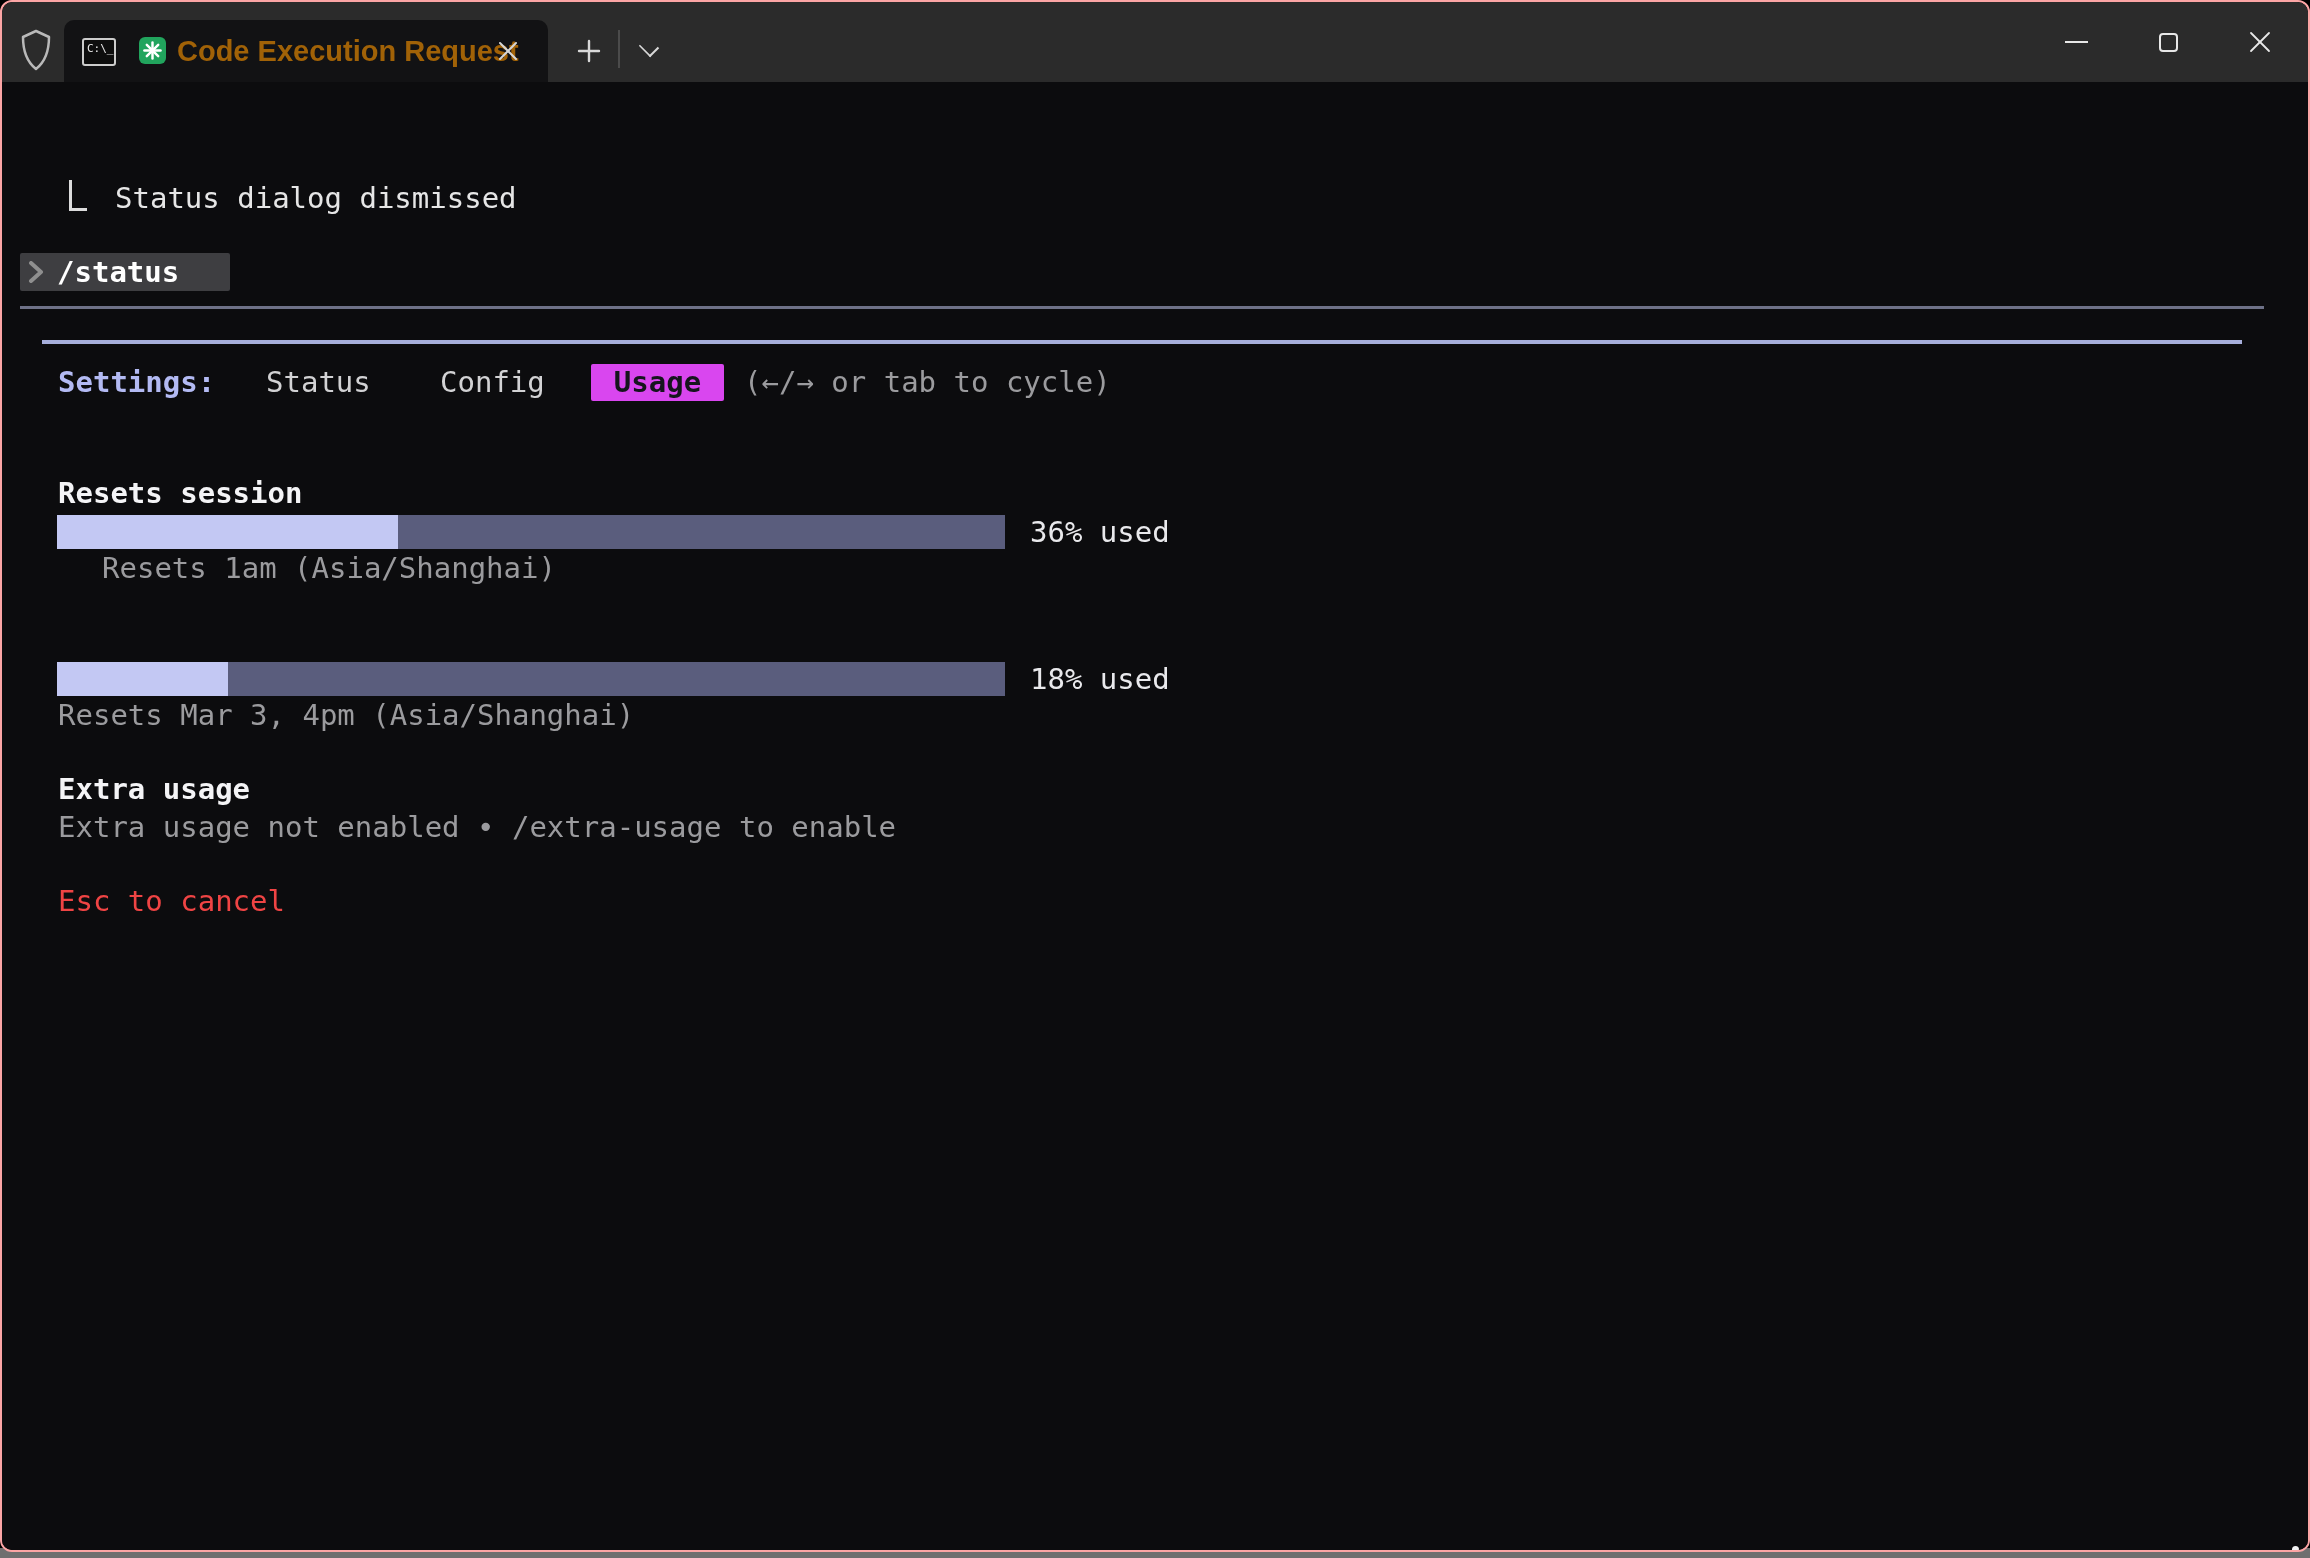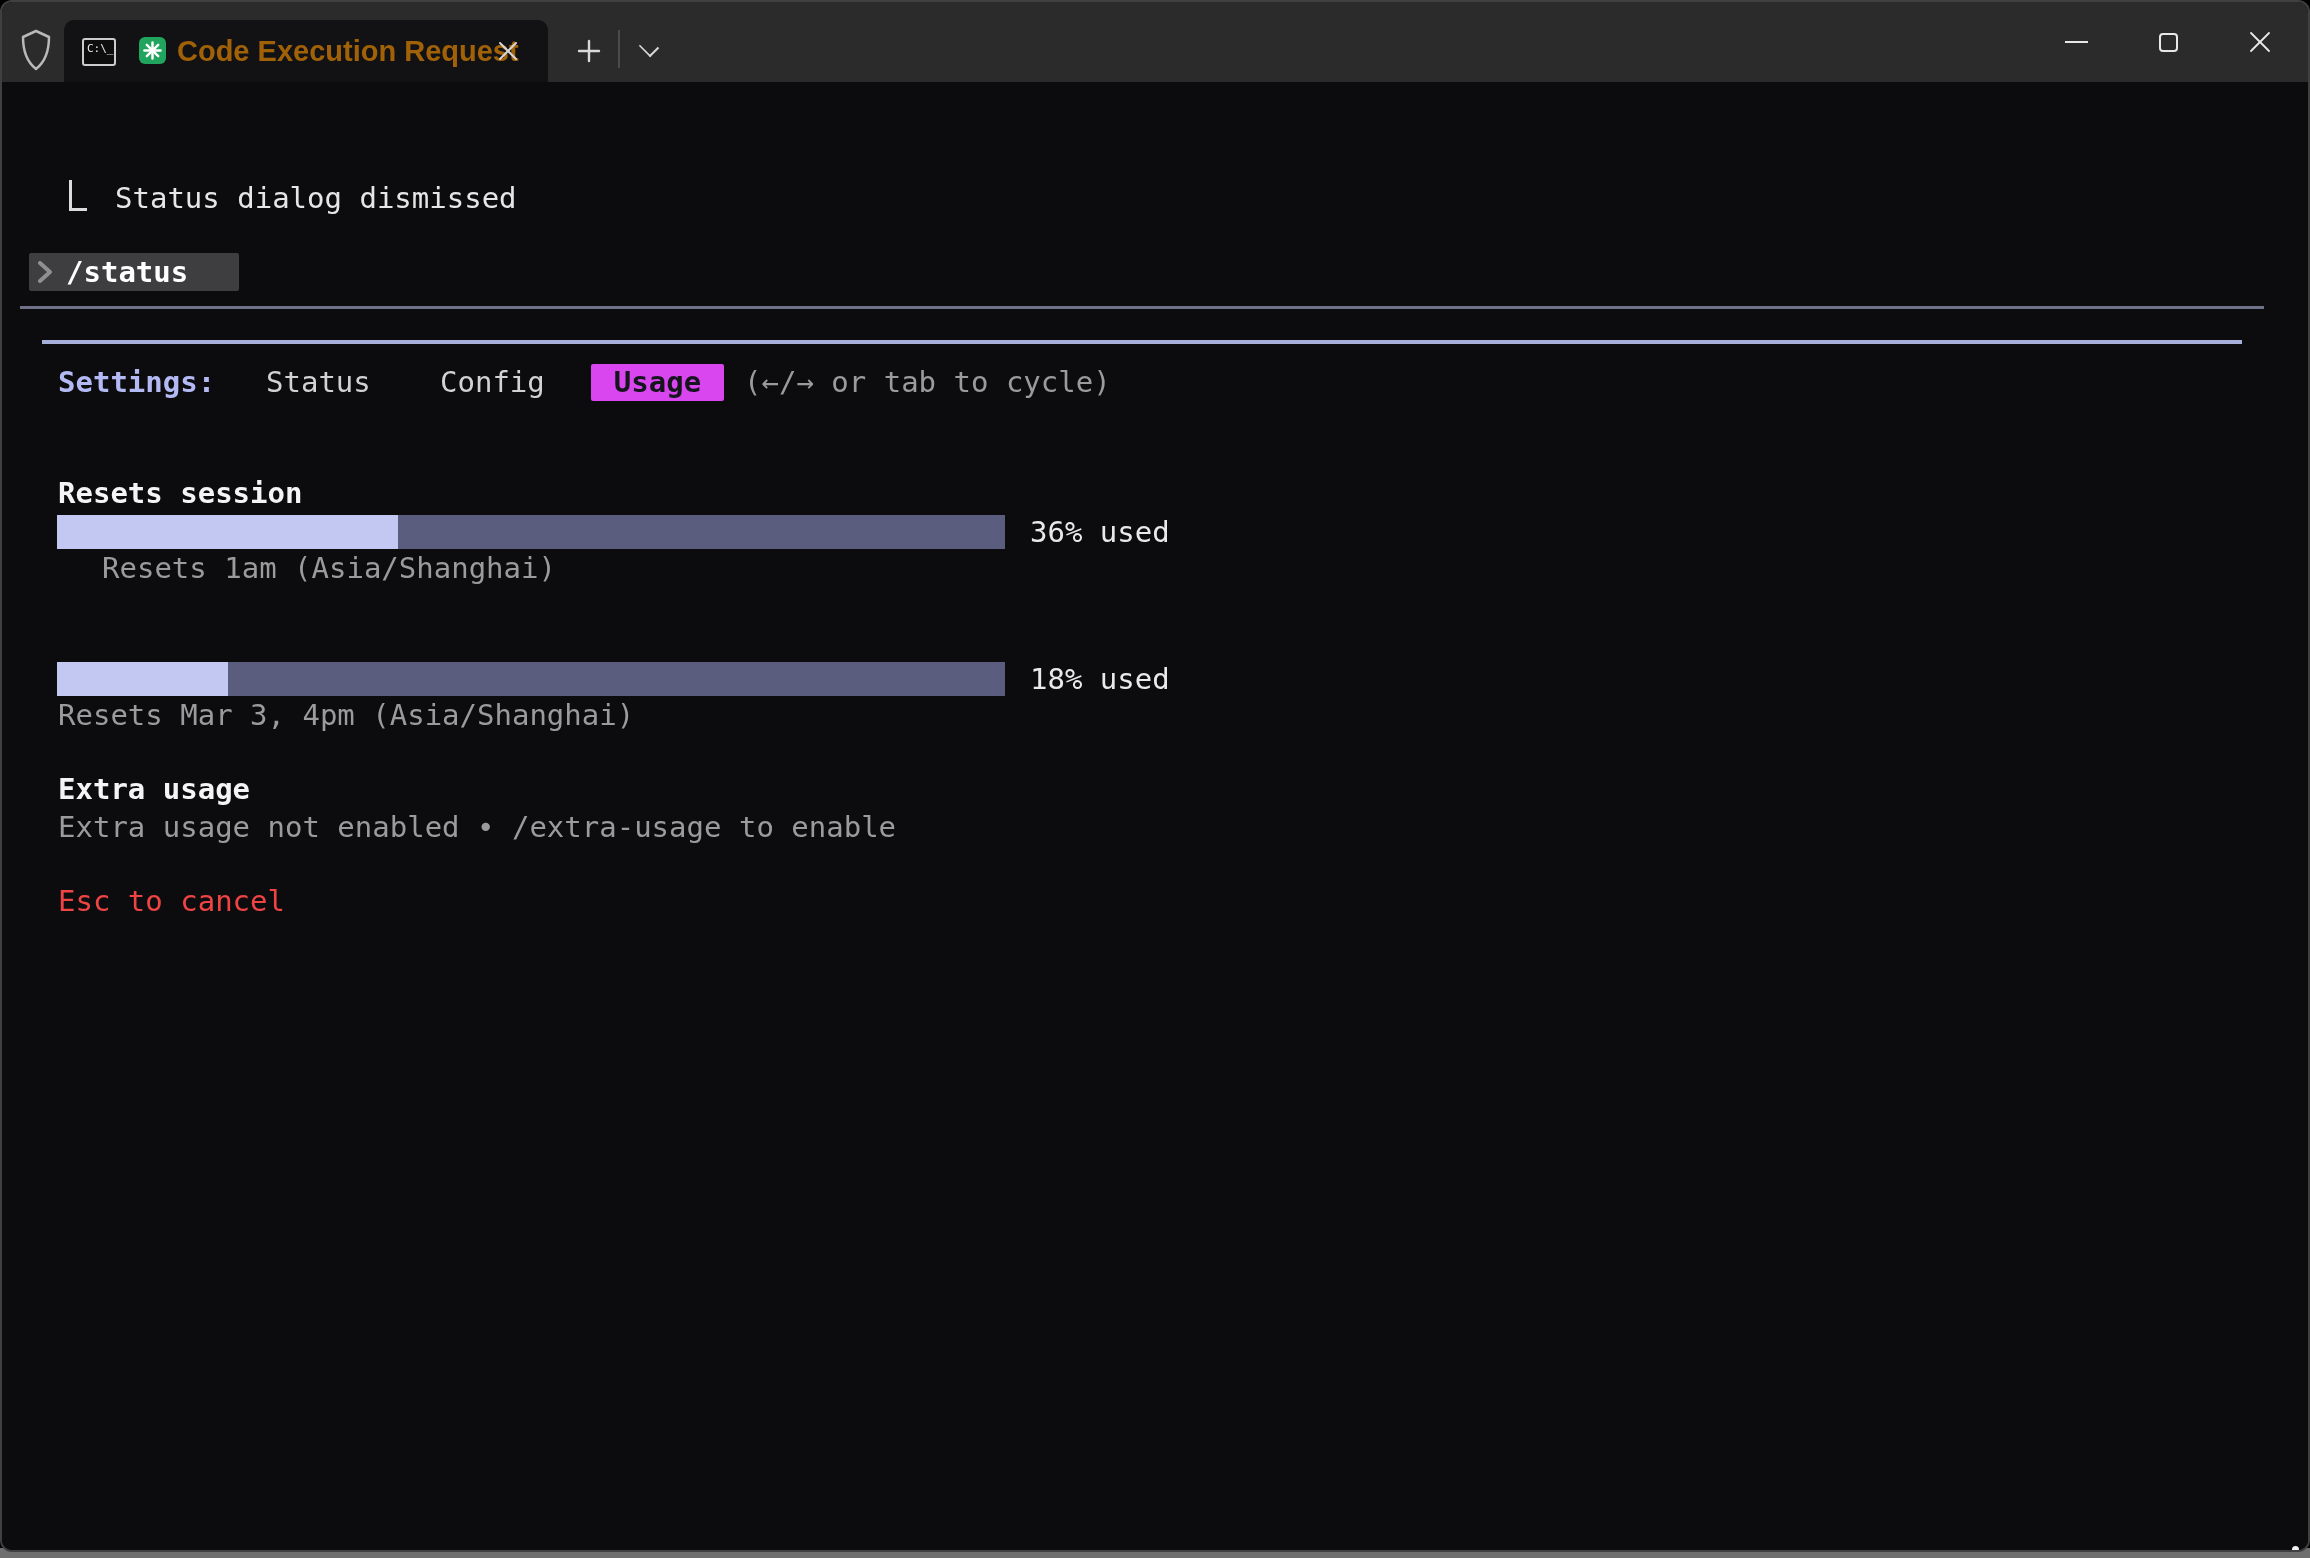--- a/index.html
+++ b/index.html
@@ -6,21 +6,21 @@
   html,body { width: 2310px; height: 1558px; background: #000; overflow: hidden; }
   .page { position: relative; width: 2310px; height: 1558px; background: #000;
           font-family: "DejaVu Sans Mono", monospace; }
 
   
   .bottom-strip { position: absolute; left: 0; right: 0; bottom: 0; height: 10px; background: #6f6f6f; }
 
   
   .window { position: absolute; left: 0; top: 0; width: 2310px; height: 1552px;
             background: #0c0c0e; border-radius: 12px; overflow: hidden;
-            border: 2px solid #404040; }
+            border: 2px solid #fca5a5; }
 
   
   .titlebar { position: absolute; left: 0; top: 0; width: 100%; height: 80px;
               background: #2b2b2b; border-radius: 10px 10px 0 0; }
   .shield { position: absolute; left: 18px; top: 26px; width: 32px; height: 44px; }
   .tab { position: absolute; left: 62px; top: 18px; width: 484px; height: 62px;
          background: #121214; border-radius: 10px 10px 0 0; }
   .cmd-icon { position: absolute; left: 18px; top: 18px; width: 34px; height: 28px;
               background: #0d0d0d; border: 2px solid #cccccc; border-radius: 3px;
               color: #e9e9e9; font-size: 11px; line-height: 11px; padding: 3px 0 0 3px;
@@ -45,21 +45,21 @@
   .max-box { width: 19px; height: 19px; border: 2px solid #e8e8e8; border-radius: 4px; }
 
   
   .term { position: absolute; left: 0; top: 80px; width: 2306px; height: 1468px; background: #0c0c0e;
           color: #e6e6e6; font-size: 29px; line-height: 37px; }
   .trow { position: absolute; left: 56px; white-space: pre; }
   .elbow { position: absolute; left: 67px; top: 98px; width: 18px; height: 31px;
            border-left: 3px solid #dcdcdc; border-bottom: 3px solid #dcdcdc; }
   .dismissed { left: 113px; top: 98px; color: #e6e6e6; }
 
-  .prompt-block { position: absolute; left: 27px; top: 171px; width: 210px; height: 38px;
+  .prompt-block { position: absolute; left: 18px; top: 171px; width: 210px; height: 38px;
                   background: #3e3e41; border-radius: 2px; padding-left: 48px; }
   .prompt-chevron { position: absolute; left: 8px; top: 8px; }
   .prompt-cmd { position: absolute; left: 37px; top: 0; line-height: 38px; font-weight: bold; color: #ffffff; }
 
   .hr1 { position: absolute; left: 18px; top: 224px; width: 2244px; height: 3px; background: #6e7187; }
   .hr2 { position: absolute; left: 40px; top: 258px; width: 2200px; height: 4px; background: #a7afdb; }
 
   .settings-row { position: absolute; left: 0; top: 282px; width: 100%; height: 37px; }
   .settings-label { position: absolute; left: 56px; font-weight: bold; color: #b3baf3; }
   .stab { position: absolute; color: #d2d2d4; }

